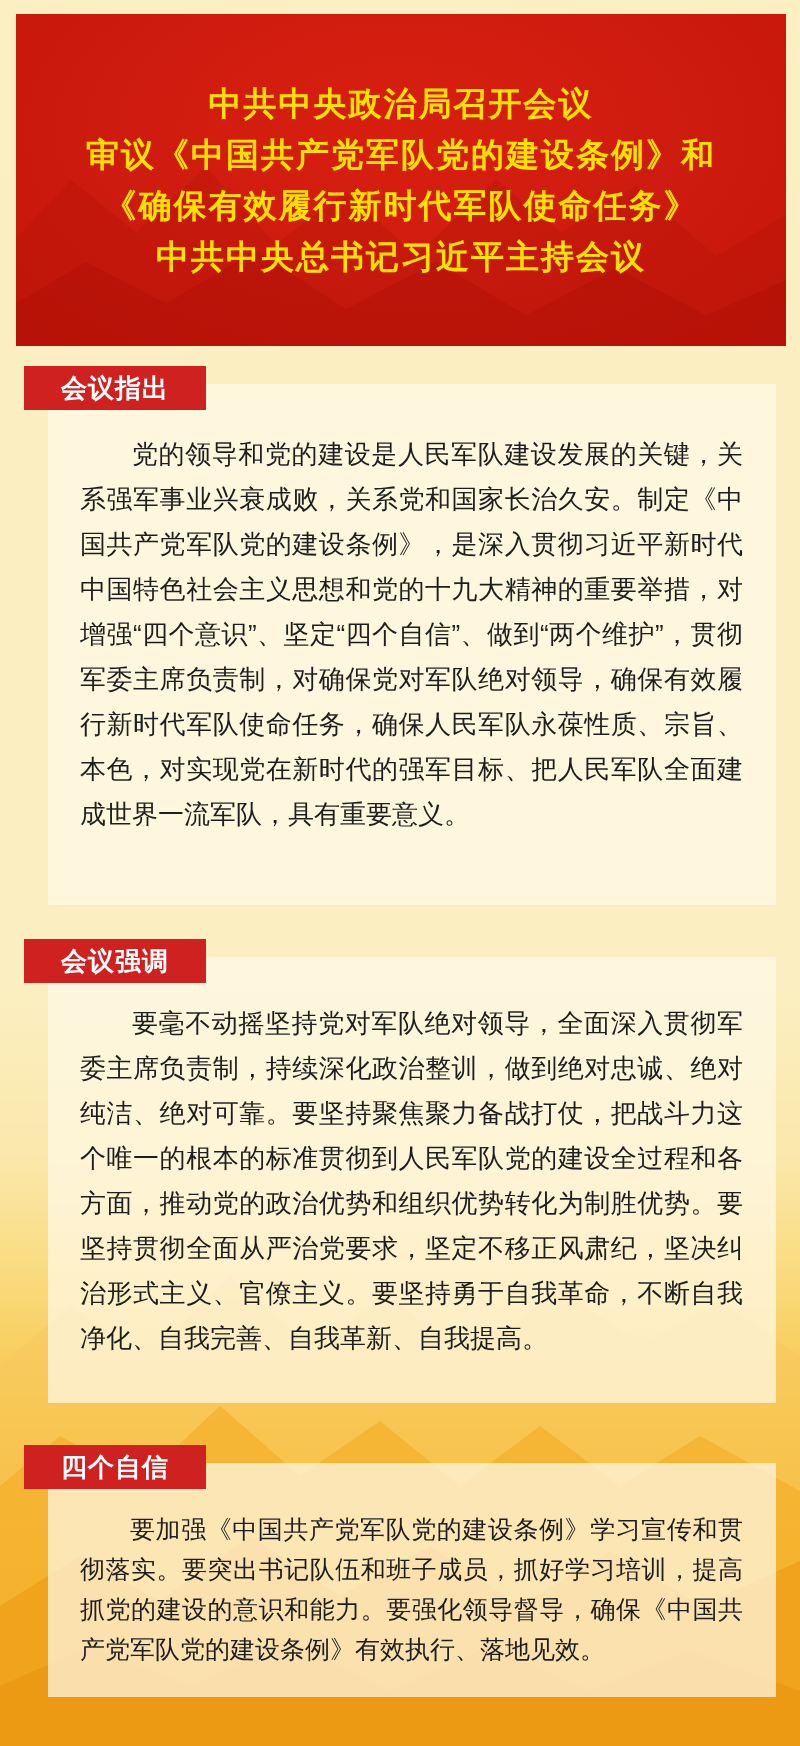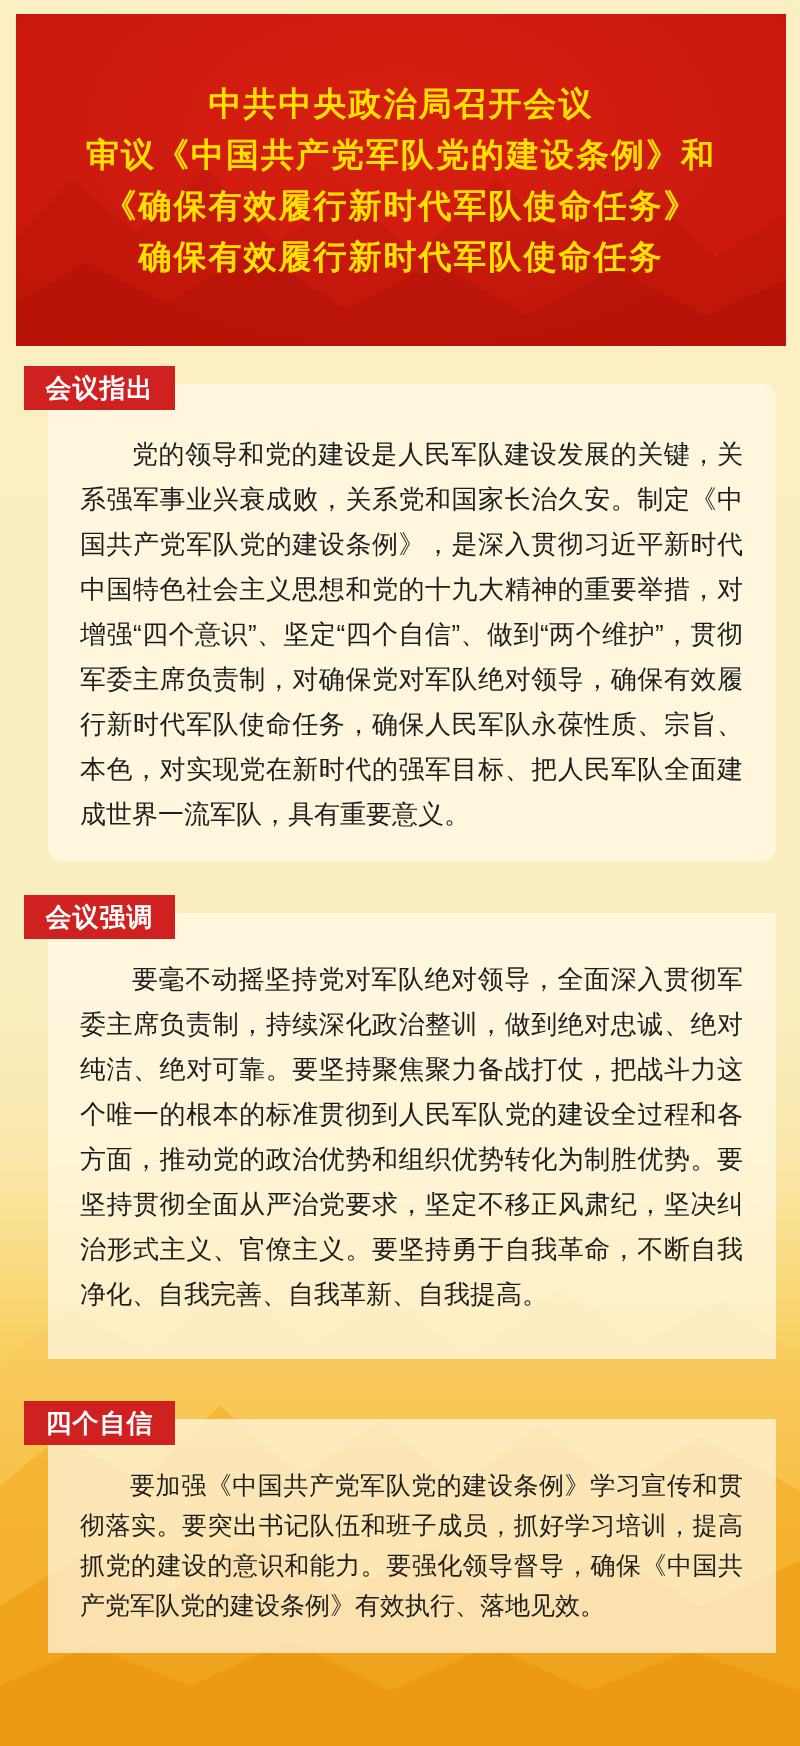--- a/index.html
+++ b/index.html
@@ -55,40 +55,40 @@
   }
 
   
   .section { position: relative; }
   .section-1 { margin-top: 20px; }
   .section-2 { margin-top: 34px; }
   .section-3 { margin-top: 42px; }
   .badge {
     position: relative; z-index: 3;
     margin-left: 24px;
-    width: 151px; height: 44px;
+    width: 182px; height: 44px;
     background: #CF2120;
     color: #FFFFFF;
     font-size: 26px;
     font-weight: bold;
     line-height: 44px;
     text-align: center;
     letter-spacing: 1px;
   }
   .box {
     position: relative; z-index: 1;
     margin: -26px 24px 0 48px;
     background: rgba(255, 250, 232, 0.72);
   }
   .box p {
     color: #1E1E1E;
     text-indent: 2em;
     text-align: justify;
   }
-  .box-1 { padding: 48px 33px 24px 32px; border-radius: 14px; }
+  .box-1 { padding: 48px 33px 68px 32px; }
   .box-1 p { font-size: 26px; line-height: 45px; }
   .box-2 { padding: 44px 33px 42px 32px; }
   .box-2 p { font-size: 26px; line-height: 45px; }
   .box-3 { padding: 46px 33px 28px 32px; }
   .box-3 p { font-size: 25px; line-height: 40px; }
 </style>
 </head>
 <body>
 
 <svg class="bg-mountains" viewBox="0 0 800 560" preserveAspectRatio="none" aria-hidden="true">
@@ -101,21 +101,21 @@
 <div class="content">
 
   <header class="banner">
     <svg class="banner-mountains" viewBox="0 0 770 281" preserveAspectRatio="none" aria-hidden="true">
       <polygon fill="#B51308" opacity="0.35" points="0,190 55,140 120,185 190,130 260,195 330,150 400,205 480,140 545,185 620,145 700,205 770,170 770,281 0,281"></polygon>
       <polygon fill="#A80F06" opacity="0.35" points="0,245 70,210 150,245 240,200 330,250 420,210 510,255 600,215 690,255 770,225 770,281 0,281"></polygon>
     </svg>
     <div class="banner-line">中共中央政治局召开会议</div>
     <div class="banner-line">审议《中国共产党军队党的建设条例》和</div>
     <div class="banner-line">《确保有效履行新时代军队使命任务》</div>
-    <div class="banner-line">确保有效履行新时代军队使命任务</div>
+    <div class="banner-line">中共中央总书记习近平主持会议</div>
   </header>
 
 
   <section class="section section-1">
     <div class="badge">会议指出</div>
     <div class="box box-1">
       <p>党的领导和党的建设是人民军队建设发展的关键，关系强军事业兴衰成败，关系党和国家长治久安。制定《中国共产党军队党的建设条例》，是深入贯彻习近平新时代中国特色社会主义思想和党的十九大精神的重要举措，对增强“四个意识”、坚定“四个自信”、做到“两个维护”，贯彻军委主席负责制，对确保党对军队绝对领导，确保有效履行新时代军队使命任务，确保人民军队永葆性质、宗旨、本色，对实现党在新时代的强军目标、把人民军队全面建成世界一流军队，具有重要意义。</p>
     </div>
   </section>
 

